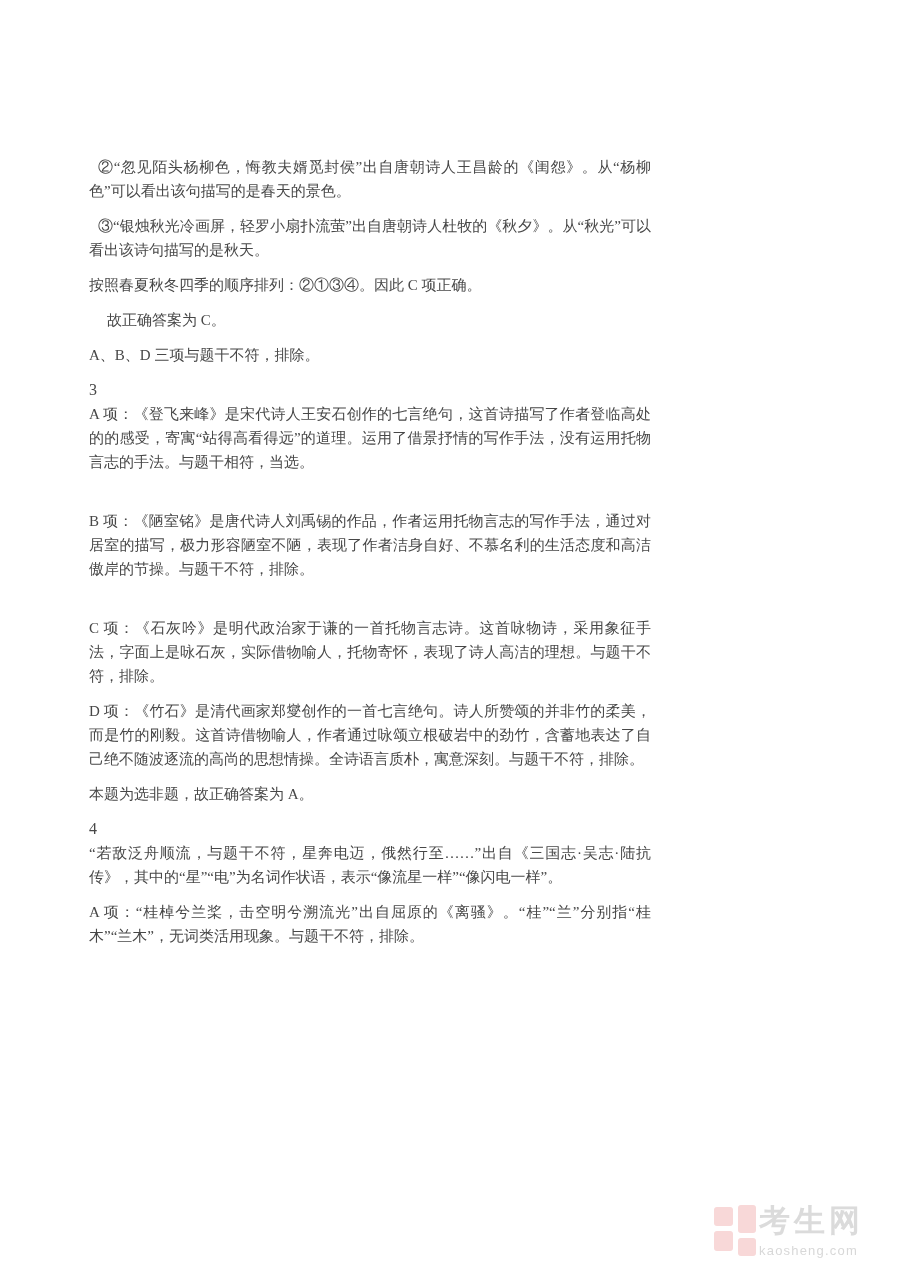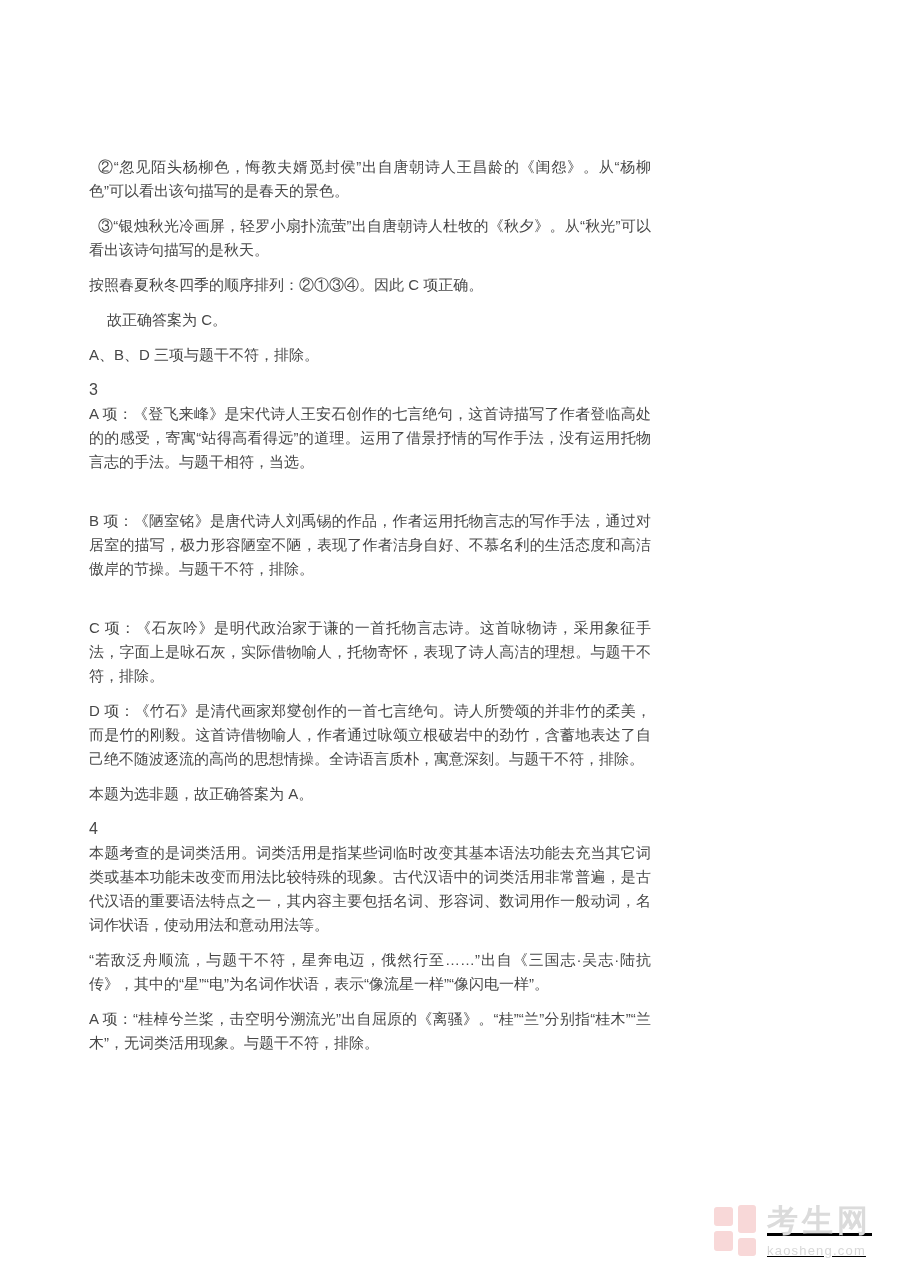--- a/index.html
+++ b/index.html
@@ -14,36 +14,36 @@
   .content {
     position: absolute;
     left: 0;
     top: 0;
     width: 740px;
     padding: 155px 89px 0 89px;
     color: #474747;
     font-size: 15px;
     line-height: 24px;
     text-align: justify;
+    font-family: Liberation Serif, serif;
   }
   p.para { margin: 0 0 11px 0; }
   p.gap-lg { margin-bottom: 35px; }
   p.num { margin-bottom: 0; font-size: 16px; }
   p.indent-sm { text-indent: 9px; }
   p.indent-em { text-indent: 18px; }
 
   .watermark {
     position: absolute;
     left: 714px;
     top: 1205px;
     display: flex;
     align-items: center;
-    gap: 9px;
+    gap: 1px;
     user-select: none;
-    text-decoration: underline;
   }
   .wm-logo { position: relative; width: 44px; height: 53px; }
   .wm-logo .blk {
     position: absolute;
     background: #f8d8d8;
     border-radius: 3px;
   }
   .wm-logo .tl { left: 0;    top: 2px;  width: 19px; height: 19px; }
   .wm-logo .tr { left: 24px; top: 0;    width: 18px; height: 28px; }
   .wm-logo .bl { left: 0;    top: 26px; width: 19px; height: 20px; }
@@ -76,21 +76,20 @@
     <p class="para">按照春夏秋冬四季的顺序排列：②①③④。因此 C 项正确。</p>
     <p class="para indent-em">故正确答案为 C。</p>
     <p class="para">A、B、D 三项与题干不符，排除。</p>
     <p class="para num">3</p>
     <p class="para gap-lg">A 项：《登飞来峰》是宋代诗人王安石创作的七言绝句，这首诗描写了作者登临高处的的感受，寄寓“站得高看得远”的道理。运用了借景抒情的写作手法，没有运用托物言志的手法。与题干相符，当选。</p>
     <p class="para gap-lg">B 项：《陋室铭》是唐代诗人刘禹锡的作品，作者运用托物言志的写作手法，通过对居室的描写，极力形容陋室不陋，表现了作者洁身自好、不慕名利的生活态度和高洁傲岸的节操。与题干不符，排除。</p>
     <p class="para">C 项：《石灰吟》是明代政治家于谦的一首托物言志诗。这首咏物诗，采用象征手法，字面上是咏石灰，实际借物喻人，托物寄怀，表现了诗人高洁的理想。与题干不符，排除。</p>
     <p class="para">D 项：《竹石》是清代画家郑燮创作的一首七言绝句。诗人所赞颂的并非竹的柔美，而是竹的刚毅。这首诗借物喻人，作者通过咏颂立根破岩中的劲竹，含蓄地表达了自己绝不随波逐流的高尚的思想情操。全诗语言质朴，寓意深刻。与题干不符，排除。</p>
     <p class="para">本题为选非题，故正确答案为 A。</p>
     <p class="para num">4</p>
-    <p class="para">本题考查的是词类活用。词类活用是指某些词临时改变其基本语法功能去充当其它词类或基本功能未改变而用法比较特殊的现象。古代汉语中的词类活用非常普遍，是古代汉语的重要语法特点之一，其内容主要包括名词、形容词、数词用作一般动词，名词作状语，使动用法和意动用法等。</p>
     <p class="para">“若敌泛舟顺流，与题干不符，星奔电迈，俄然行至……”出自《三国志·吴志·陆抗传》，其中的“星”“电”为名词作状语，表示“像流星一样”“像闪电一样”。</p>
     <p class="para">A 项：“桂棹兮兰桨，击空明兮溯流光”出自屈原的《离骚》。“桂”“兰”分别指“桂木”“兰木”，无词类活用现象。与题干不符，排除。</p>
   </main>
 
   <div class="watermark">
     <div class="wm-logo">
       <span class="blk tl"></span>
       <span class="blk tr"></span>
       <span class="blk bl"></span>
       <span class="blk br"></span>

